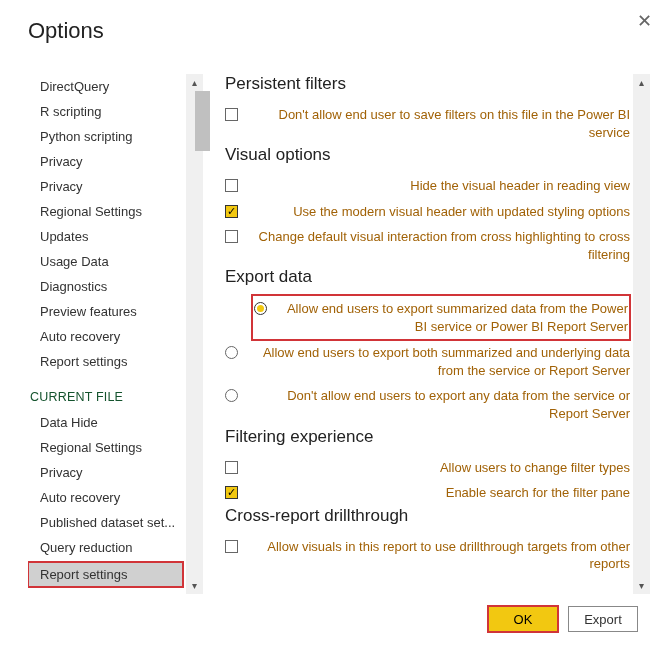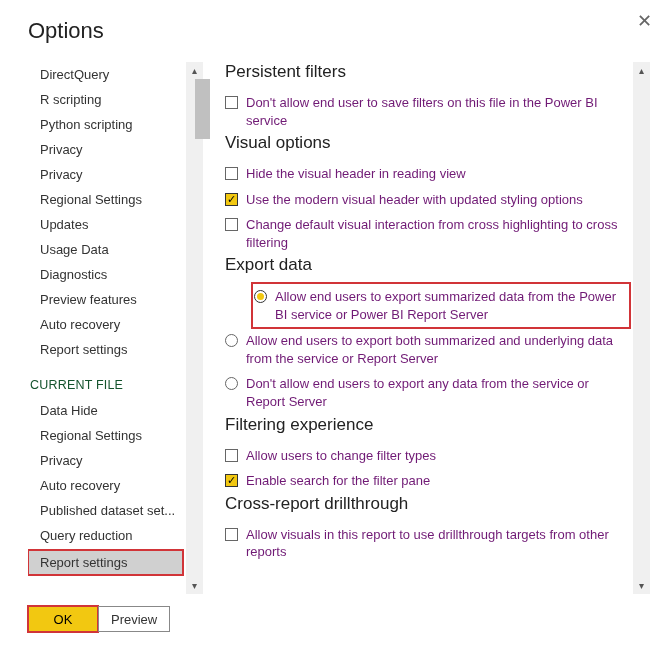--- a/index.html
+++ b/index.html
@@ -32,21 +32,21 @@
       color: #666;
       cursor: pointer;
       background: none;
       border: none;
       line-height: 1;
     }
     .title {
       font-size: 22px;
       font-weight: 400;
       color: #222;
-      margin-bottom: 18px;
+      margin-bottom: 30px;
     }
     .body {
       flex: 1;
       display: flex;
       overflow: hidden;
     }
     .sidebar-inner {
       padding-right: 6px;
     }
     .nav-item {
@@ -83,22 +83,23 @@
     }
     .group-title.first {
       margin-top: 0;
     }
     .option-row {
       display: flex;
       align-items: flex-start;
       padding: 4px 0;
       gap: 8px;
       font-size: 13px;
-      color: #701a75;
+      color: #a16207;
       line-height: 1.35;
+      text-align: right;
     }
     .checkbox {
       width: 13px;
       height: 13px;
       border: 1px solid #666;
       flex-shrink: 0;
       margin-top: 2px;
       display: inline-flex;
       align-items: center;
       justify-content: center;
@@ -134,21 +135,22 @@
       width: 7px;
       height: 7px;
       background: #f2c811;
       border-radius: 50%;
     }
     .option-text {
       flex: 1;
     }
     .footer {
       display: flex;
-      justify-content: flex-start;
+      justify-content: flex-end;
+      gap: 10px;
       padding: 12px 14px 16px 0;
     }
     .btn {
       min-width: 70px;
       height: 26px;
       border: 1px solid #888;
       background: #fff;
       font-size: 13px;
       color: #333;
       cursor: pointer;
@@ -319,15 +321,15 @@
         <div class="scroll-arrow">▾</div>
       </div>
     </div>
 
   </div>
 
   <div class="footer">
     <span class="highlight-red" style="display:inline-block;">
       <button class="btn primary">OK</button>
     </span>
-    <button class="btn">Preview</button>
+    <button class="btn">Export</button>
   </div>
 </div>
 
 </body></html>

